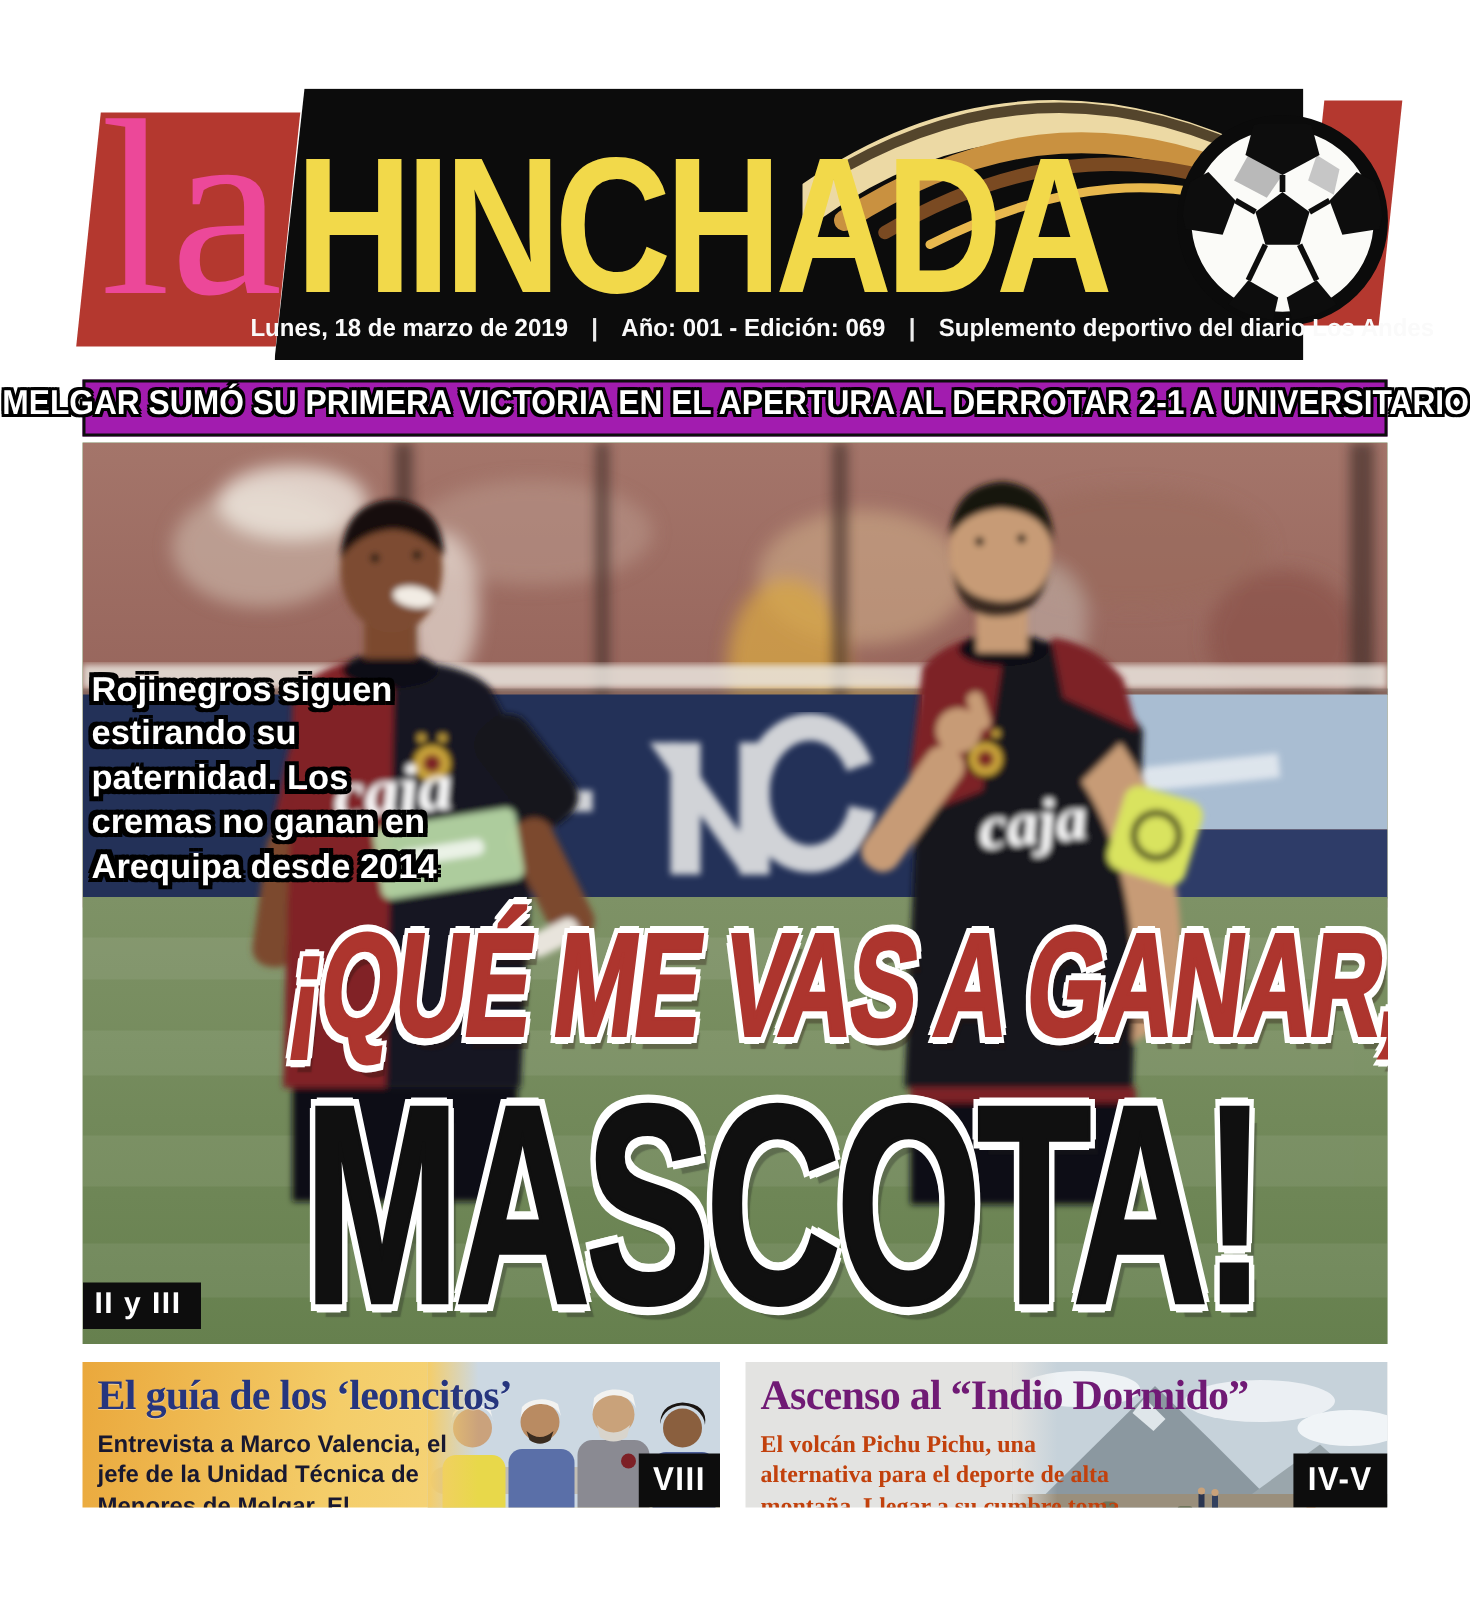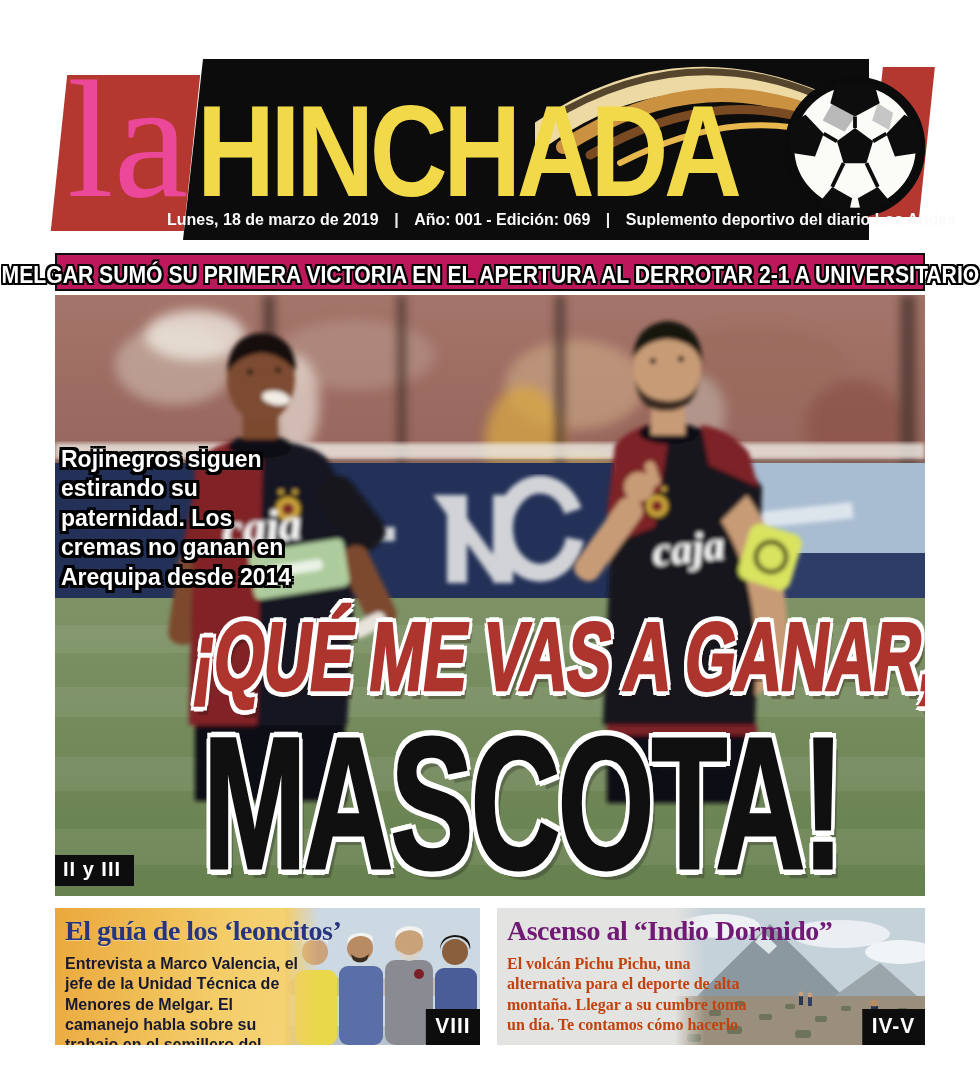--- a/index.html
+++ b/index.html
@@ -21,22 +21,22 @@
       letter-spacing:-5px; color:#f2d94a; transform:scaleX(.87) scaleY(1.04);
       transform-origin:left top; z-index:3; white-space:nowrap; }
   .swoosh { position:absolute; left:480px; top:-14px; z-index:2; }
   .ball { position:absolute; left:724px; top:14px; z-index:4; }
   .dateline { position:absolute; left:155px; right:12px; top:146px; height:32px; z-index:5;
       display:flex; align-items:center; justify-content:center; gap:16px;
       color:#fafafa; font-size:16.5px; font-weight:bold; transform:scaleX(.97); white-space:nowrap; }
   .dateline .sep { font-weight:bold; opacity:.95; }
 
   
-  .banner { margin-top:11px; height:38px; background:#be185d; border:2px solid #0d0d0d;
-      display:flex; align-items:flex-end; justify-content:center; }
+  .banner { margin-top:11px; height:38px; background:#a21caf; border:2px solid #0d0d0d;
+      display:flex; align-items:flex-start; justify-content:center; }
   .banner span { color:#fff; font-size:23px; font-weight:bold; letter-spacing:0px;
       transform:scaleX(.92); white-space:nowrap;
       text-shadow:-2px -2px 0 #000,2px -2px 0 #000,-2px 2px 0 #000,2px 2px 0 #000,
                   0 -2px 0 #000,0 2px 0 #000,-2px 0 0 #000,2px 0 0 #000; }
 
   
   .cover { position:relative; margin-top:4px; height:601px; overflow:hidden; background:#7e9266; }
   .scene { position:absolute; left:0; top:0; }
   .kicker { position:absolute; left:6px; top:150px; width:250px; z-index:5;
       color:#fff; font-size:23px; font-weight:bold; line-height:1.28;
@@ -54,21 +54,21 @@
       -webkit-text-stroke:3px #101010;
       transform:scaleX(.66);
       text-shadow:-6px -6px 0 #fff,6px -6px 0 #fff,-6px 6px 0 #fff,6px 6px 0 #fff,
                   0 -7px 0 #fff,0 7px 0 #fff,-7px 0 0 #fff,7px 0 0 #fff,
                   9px 10px 1px rgba(30,30,30,.3); }
   .pagetag { background:#0d0d0d; color:#fff; font-weight:bold; }
   .main-tag { position:absolute; left:0; bottom:10px; z-index:7; font-size:20px;
       padding:3px 13px 5px 8px; letter-spacing:1px; }
 
   
-  .cards { display:flex; gap:17px; margin-top:12px; height:137px; }
+  .cards { display:flex; gap:17px; margin-top:12px; height:97px; }
   .card { position:relative; overflow:hidden; }
   .card-gold { width:425px; background:linear-gradient(100deg,#eaa83c 0%,#f4cd69 40%,#f6d77f 70%,#f3cf6e 100%); }
   .card-gray { width:428px; background:#e3e3e1; }
   .card-photo { position:absolute; top:0; right:0; height:137px; }
   .card-title { position:relative; z-index:3; font-family:"Liberation Serif",serif;
       font-weight:bold; font-size:28px; margin:7px 0 1px 10px; white-space:nowrap; letter-spacing:-.5px; }
   .card-gold .card-title { color:#26357e; text-shadow:0 1px 0 rgba(255,255,255,.4); }
   .card-gray .card-title { color:#701a75; }
   .card-body { position:absolute; left:10px; top:46px; z-index:3;
       font-size:16px; font-weight:bold; line-height:1.27; }

